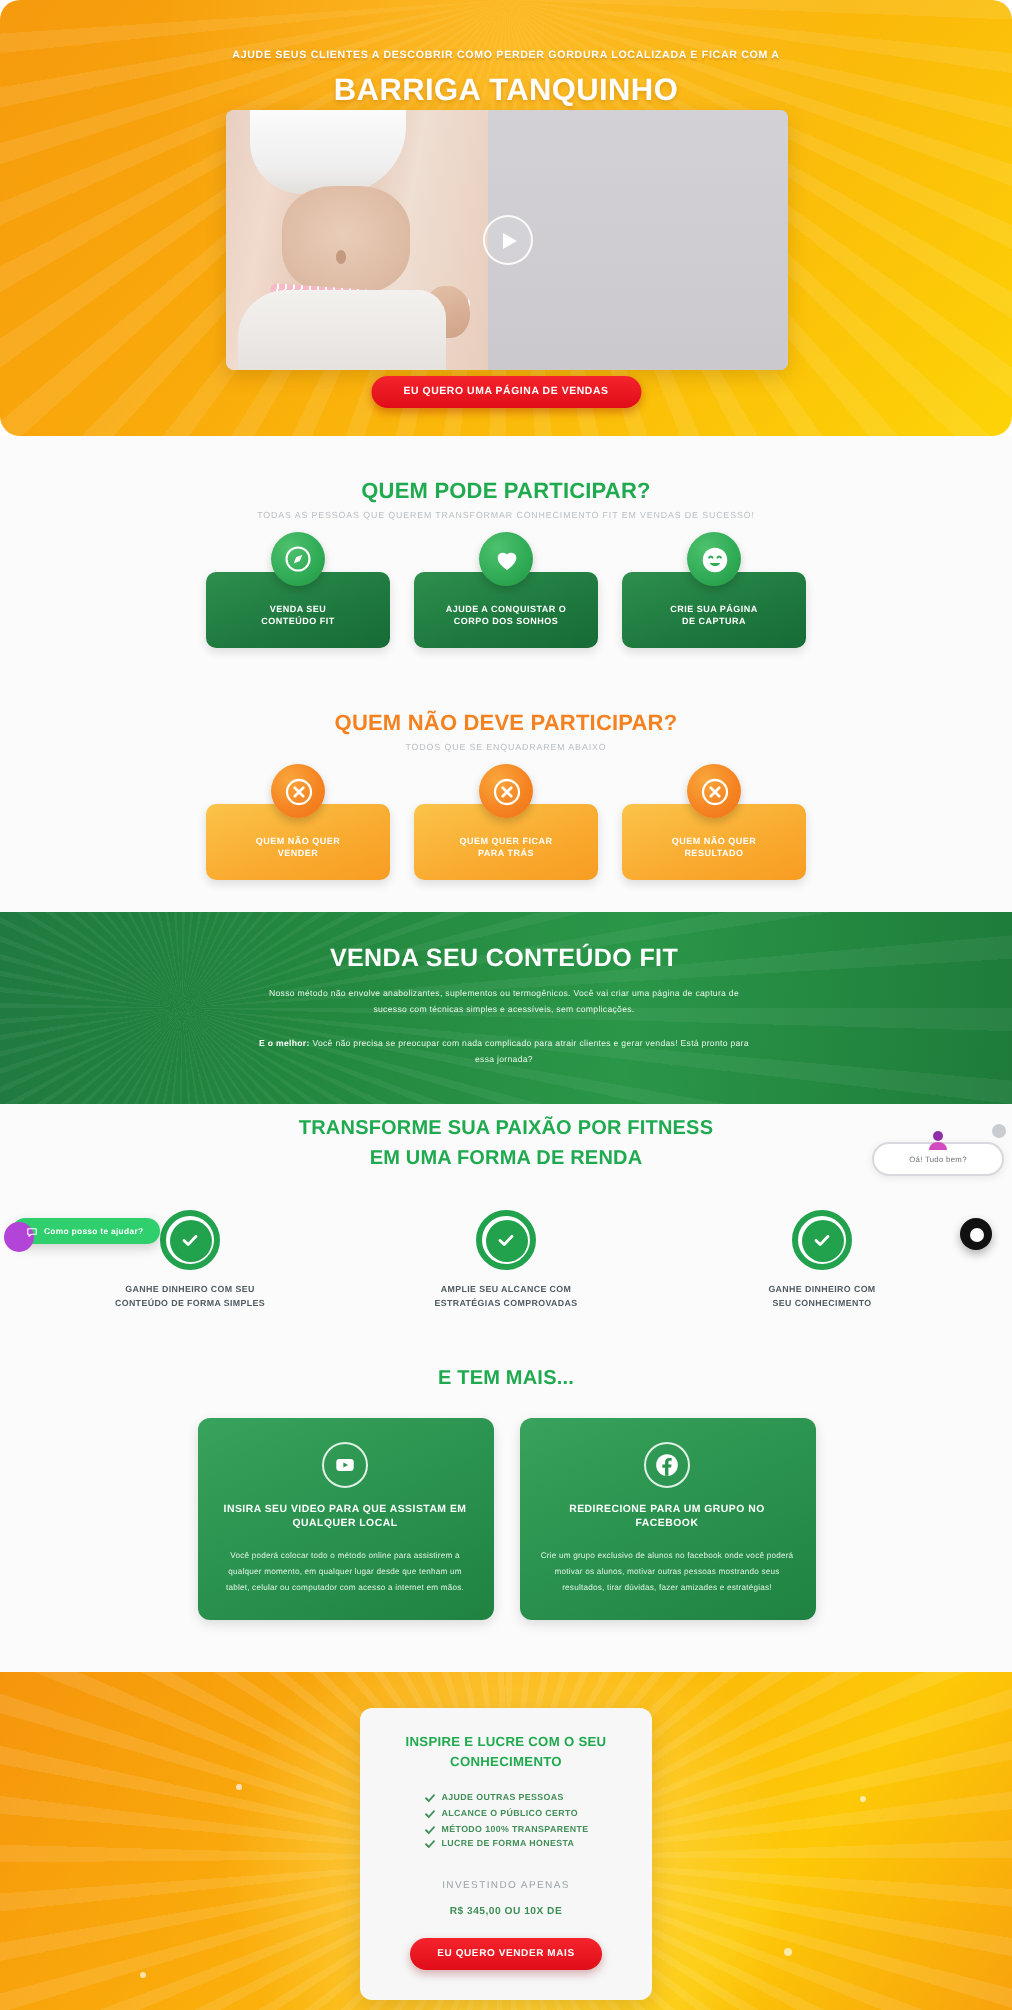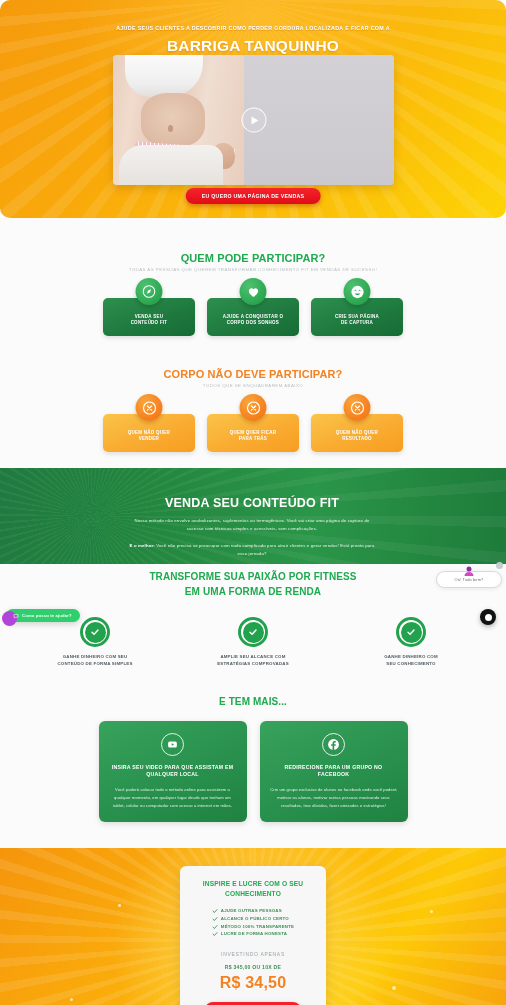--- a/index.html
+++ b/index.html
@@ -152,21 +152,21 @@
   .badge svg{display:block;}
 
   
   .green-band{
     position:relative;width:506px;height:96px;overflow:hidden;
     background:
       repeating-conic-gradient(from 180deg at 18% 50%,
         rgba(255,255,255,.05) 0deg 1.6deg, rgba(255,255,255,0) 1.6deg 5deg),
       linear-gradient(95deg,#1f7a3f 0%,#23873f 30%,#2a9648 62%,#1e7b3a 100%);
   }
-  .green-band .inner{width:504px;text-align:center;padding-top:28px;}
+  .green-band .inner{width:504px;text-align:center;padding-top:16px;}
   .gb-title{color:#fff;font-size:12.5px;font-weight:bold;letter-spacing:.2px;}
   .gb-p{
     color:#eaf6ec;font-size:4.3px;line-height:1.85;letter-spacing:.15px;
     width:250px;margin:7px auto 0;
   }
   .gb-p b{color:#ffffff;}
 
   
   .icons3{display:flex;justify-content:center;gap:48px;margin-top:18px;}
   .icon-item{width:110px;text-align:center;}
@@ -289,21 +289,21 @@
     </div>
     <div class="vb-blank"></div>
     <div class="play-btn">
         <i></i>
       </div>
   </div>
 
   <button class="hero-cta">EU QUERO UMA PÁGINA DE VENDAS</button>
 </section>
 
-<section class="sec-white" style="padding:34px 0 16px;">
+<section class="sec-white" style="padding:22px 0 16px;">
 
   <h2 class="sec-title t-green" style="font-size:11px;">QUEM PODE PARTICIPAR?</h2>
   <div class="sec-sub">TODAS AS PESSOAS QUE QUEREM TRANSFORMAR CONHECIMENTO FIT EM VENDAS DE SUCESSO!</div>
 
   <div class="cards3">
     <div class="card3 green">
       <div class="badge green">
         <svg width="15" height="15" viewBox="0 0 24 24">
             <circle cx="12" cy="12" r="9.2" fill="none" stroke="#fff" stroke-width="1.7"></circle>
             <path d="M15.5 8.5 10.5 10.5 8.5 15.5 13.5 13.5Z" fill="#fff"></path>
@@ -324,21 +324,21 @@
         <svg width="16" height="16" viewBox="0 0 24 24">
             <circle cx="12" cy="12" r="9.2" fill="#fff"></circle>
             <path d="M7.6 10.2c.6-1.1 1.9-1.1 2.5 0M13.9 10.2c.6-1.1 1.9-1.1 2.5 0" stroke="#2faa55" stroke-width="1.5" fill="none" stroke-linecap="round"></path>
             <path d="M8 14.2c1 1.6 2.4 2.3 4 2.3s3-0.7 4-2.3Z" fill="#2faa55"></path>
           </svg>
       </div>
       <div class="lbl">CRIE SUA PÁGINA<br>DE CAPTURA</div>
     </div>
   </div>
 
-  <h2 class="sec-title t-orange" style="font-size:11px;margin-top:32px;">CORPO NÃO DEVE PARTICIPAR?</h2>
+  <h2 class="sec-title t-orange" style="font-size:11px;margin-top:32px;">QUEM NÃO DEVE PARTICIPAR?</h2>
   <div class="sec-sub">TODOS QUE SE ENQUADRAREM ABAIXO</div>
 
   <div class="cards3">
     <div class="card3 orange">
       <div class="badge orange">
         <svg width="16" height="16" viewBox="0 0 24 24">
             <circle cx="12" cy="12" r="9" fill="none" stroke="#fff" stroke-width="1.7"></circle>
             <path d="M8.8 8.8 15.2 15.2M15.2 8.8 8.8 15.2" stroke="#fff" stroke-width="2" stroke-linecap="round"></path>
           </svg>
       </div>
@@ -471,21 +471,20 @@
       <li>
         <svg width="6" height="6" viewBox="0 0 24 24">
             <path d="M4 12.5 9.6 18 20 6.4" fill="none" stroke="#3f8f57" stroke-width="3.6" stroke-linecap="round" stroke-linejoin="round"></path>
           </svg>
         <span>LUCRE DE FORMA HONESTA</span>
       </li>
     </ul>
 
     <div class="pc-invest">INVESTINDO APENAS</div>
     <div class="pc-old">R$ 345,00 OU 10X DE</div>
-    <div class="pc-big">R$ 34,50</div>
 
     <button class="pc-cta">EU QUERO VENDER MAIS</button>
 
     
   </div>
 </section>
 
 <div class="chat-left">
   <svg width="6" height="6" viewBox="0 0 24 24">
       <path d="M3.5 5.5h17v11h-9.5L6 20.5v-4H3.5Z" fill="none" stroke="#fff" stroke-width="2.2" stroke-linejoin="round"></path>

